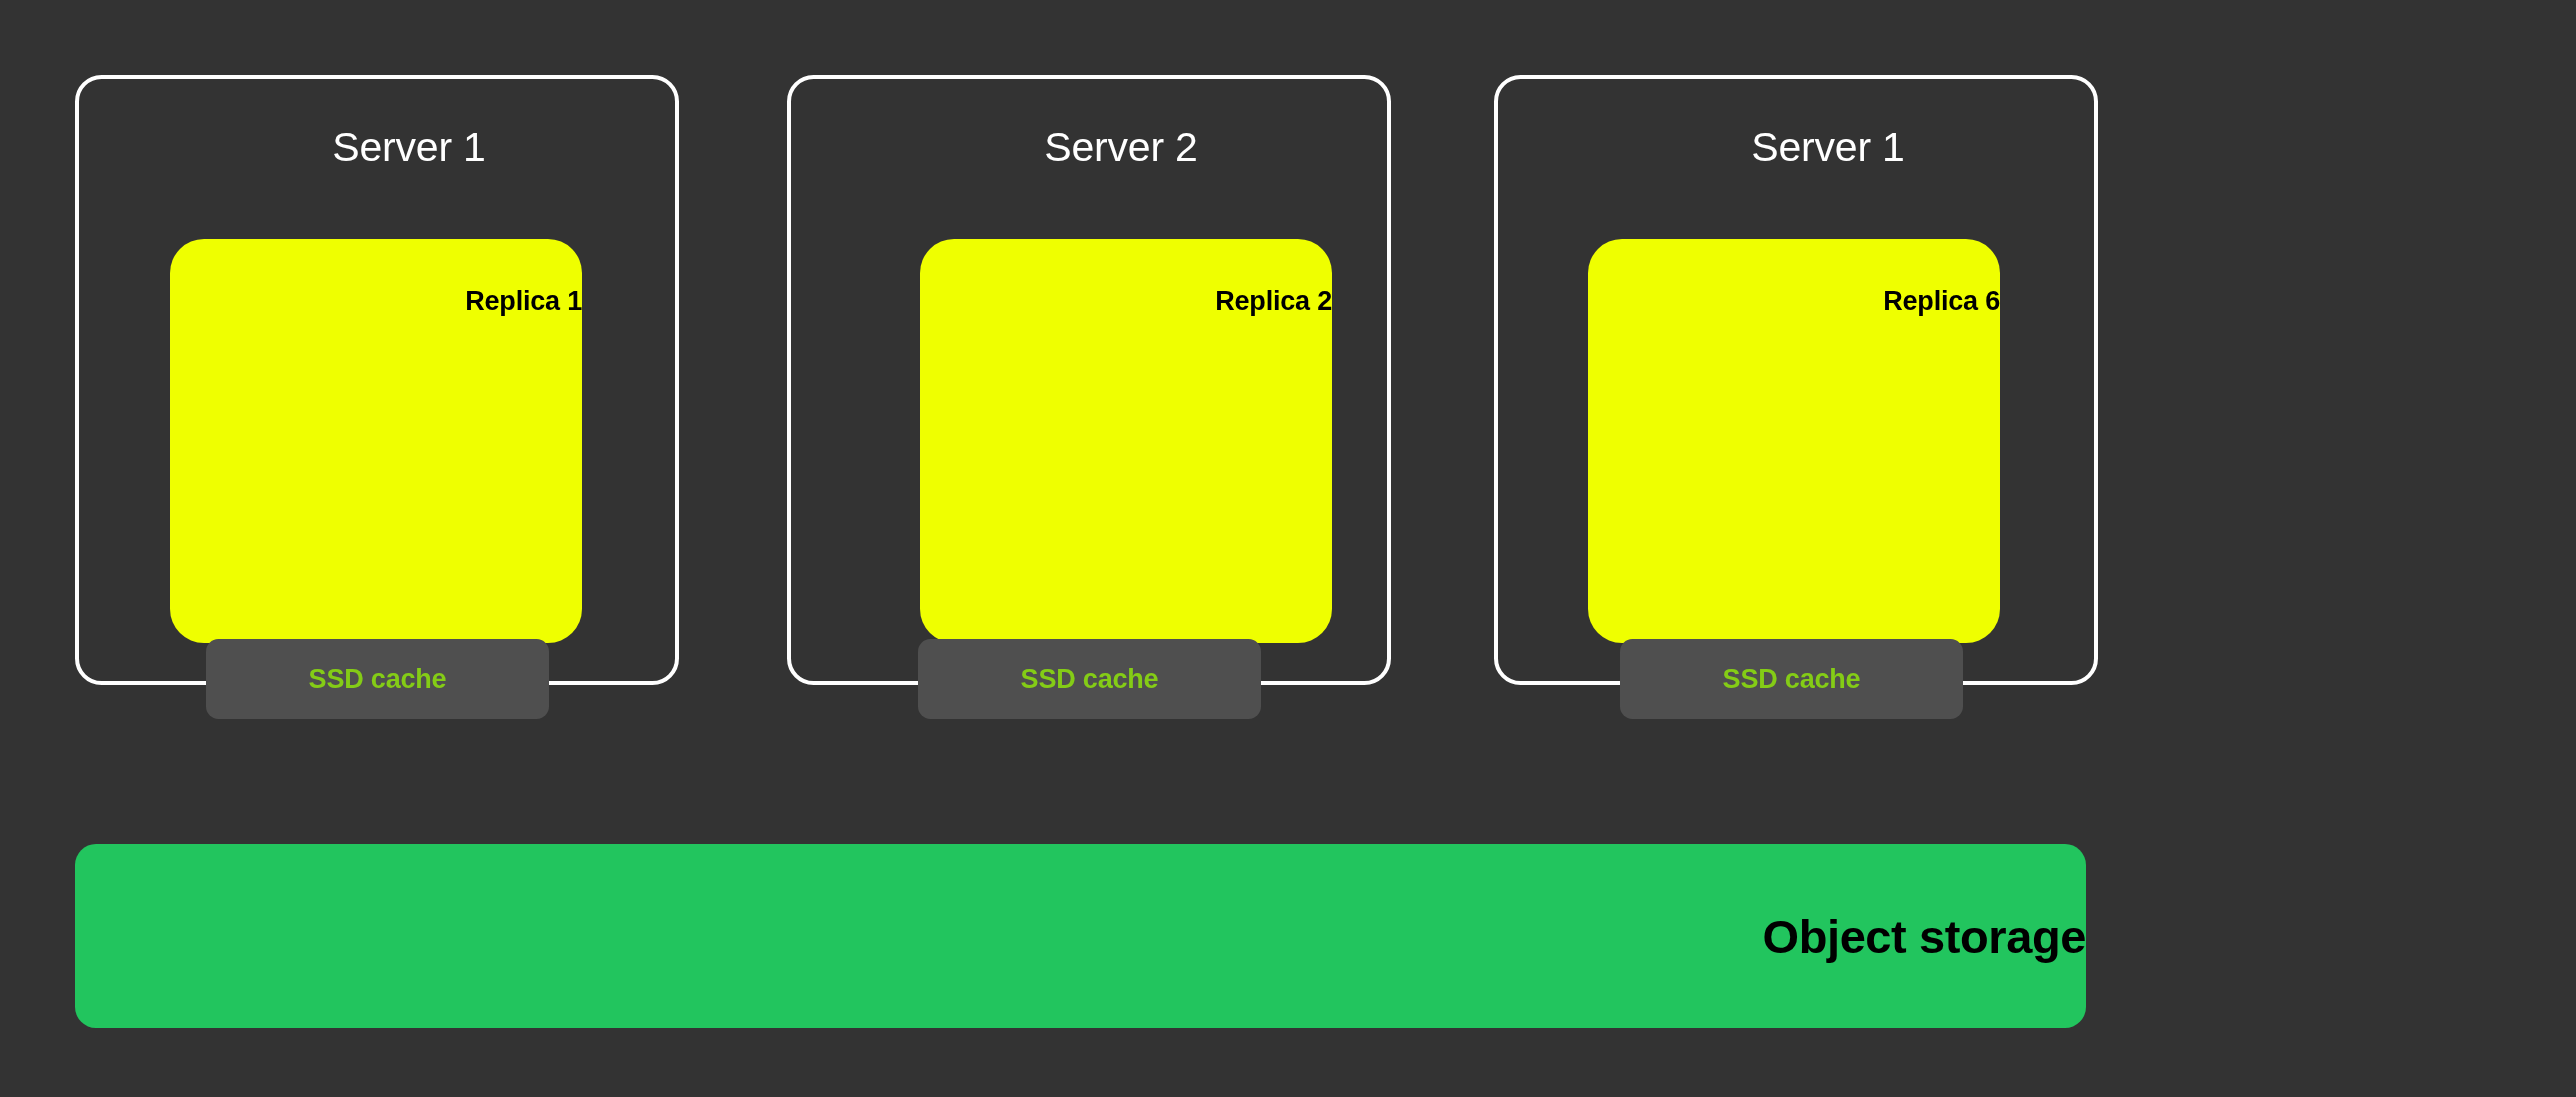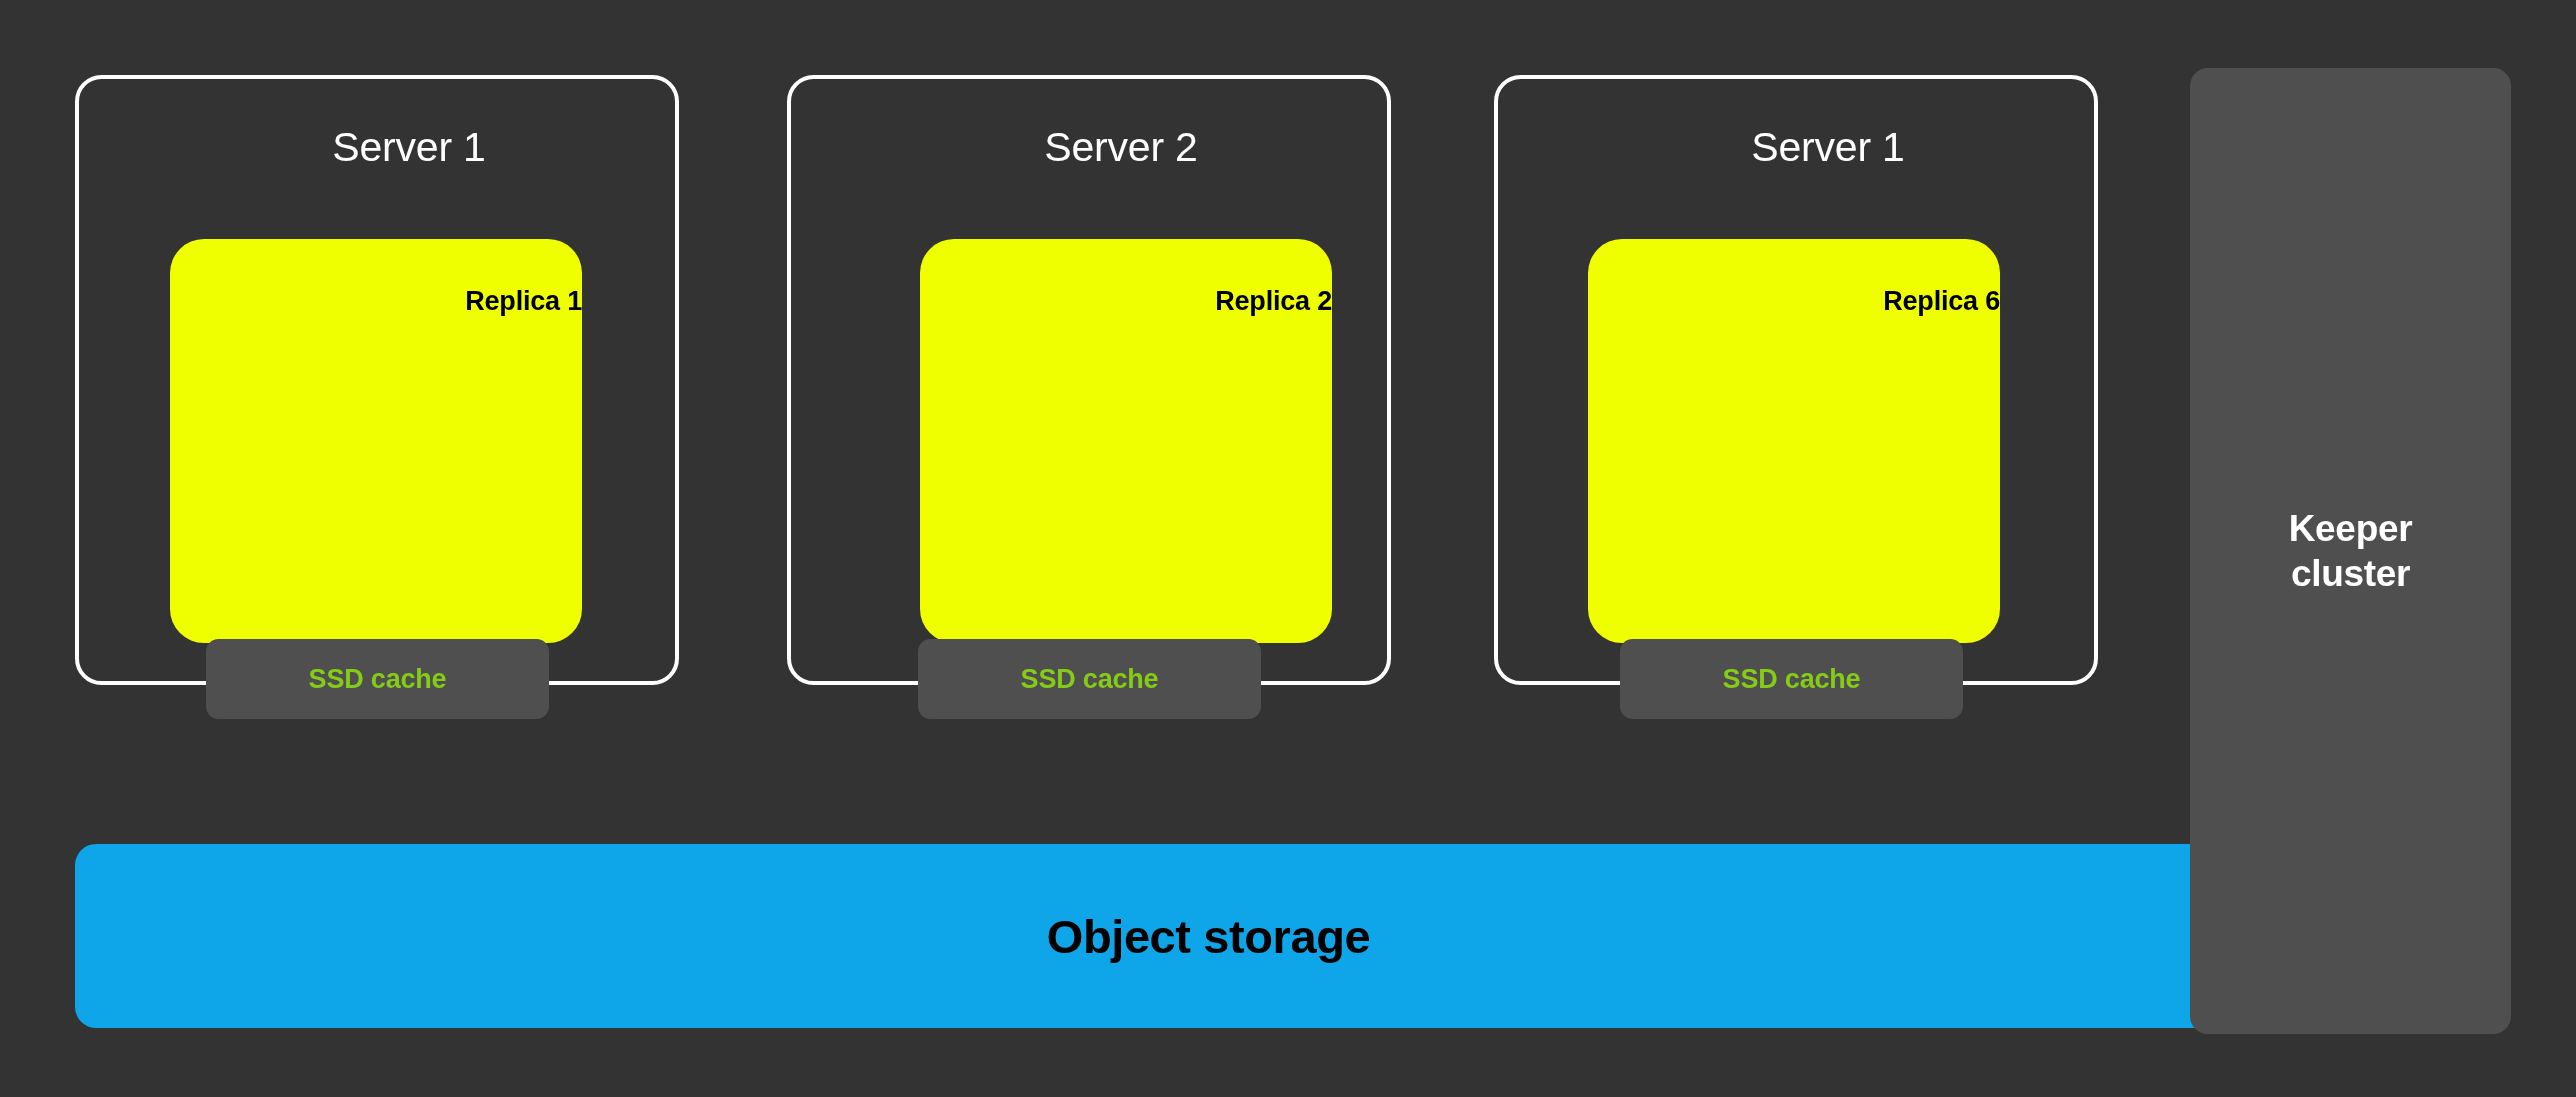--- a/index.html
+++ b/index.html
@@ -100,28 +100,28 @@
     letter-spacing: -0.2px;
     line-height: 1;
     white-space: nowrap;
   }
 
   
   .object-storage {
     position: absolute;
     left: 75px;
     top: 844px;
-    width: 2267px;
+    width: 2011px;
     height: 184px;
-    background: #0ea5e9;
+    background: #22c55e;
     border-radius: 21px;
     z-index: 2;
     display: flex;
     align-items: center;
-    justify-content: center;
+    justify-content: flex-end;
   }
   .object-storage-label {
     color: #000000;
     font-size: 47px;
     font-weight: 600;
     letter-spacing: -0.4px;
     line-height: 1;
     white-space: nowrap;
   }
 
@@ -181,19 +181,15 @@
     <div class="replica-label">Replica 6</div>
   </div>
   <div class="ssd-chip s3">
     <span class="ssd-label">SSD cache</span>
   </div>
 
   <div class="object-storage">
     <span class="object-storage-label">Object storage</span>
   </div>
 
-  <div class="keeper-panel">
-    <span class="keeper-label">Keeper
-cluster</span>
-  </div>
 
 </div>
 
 
 </body></html>

